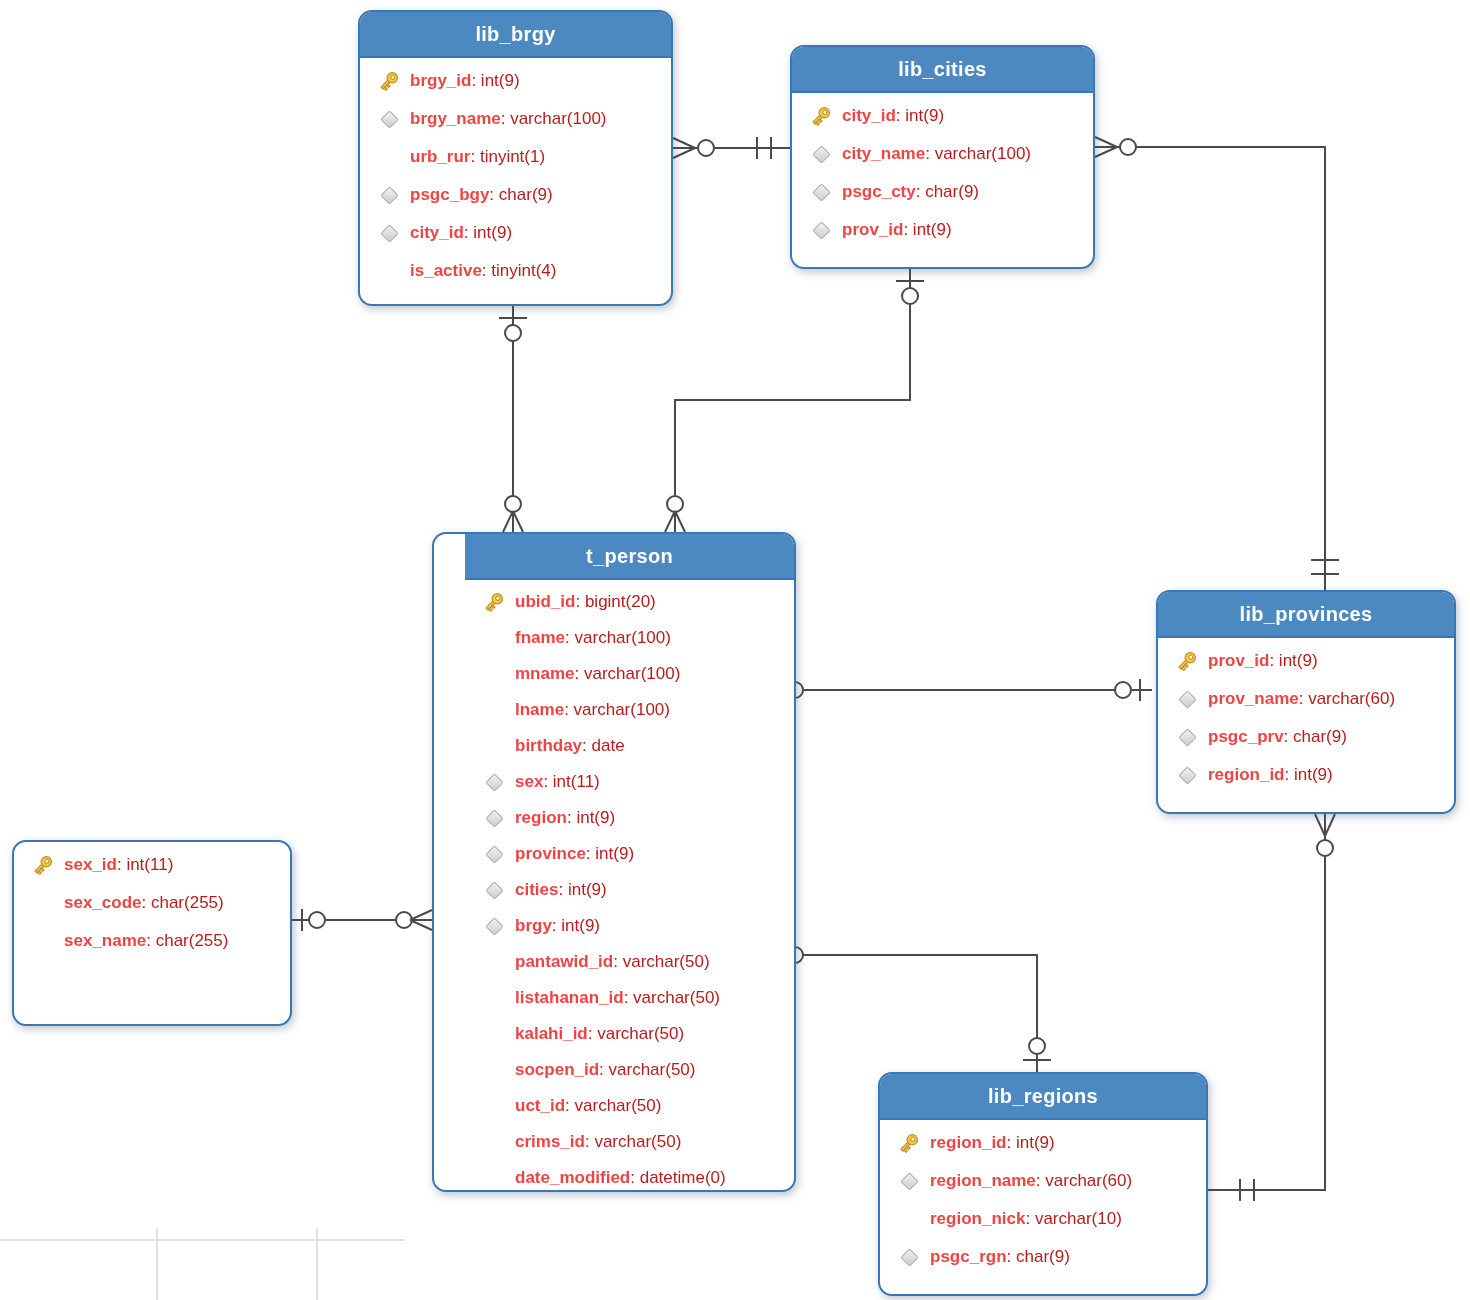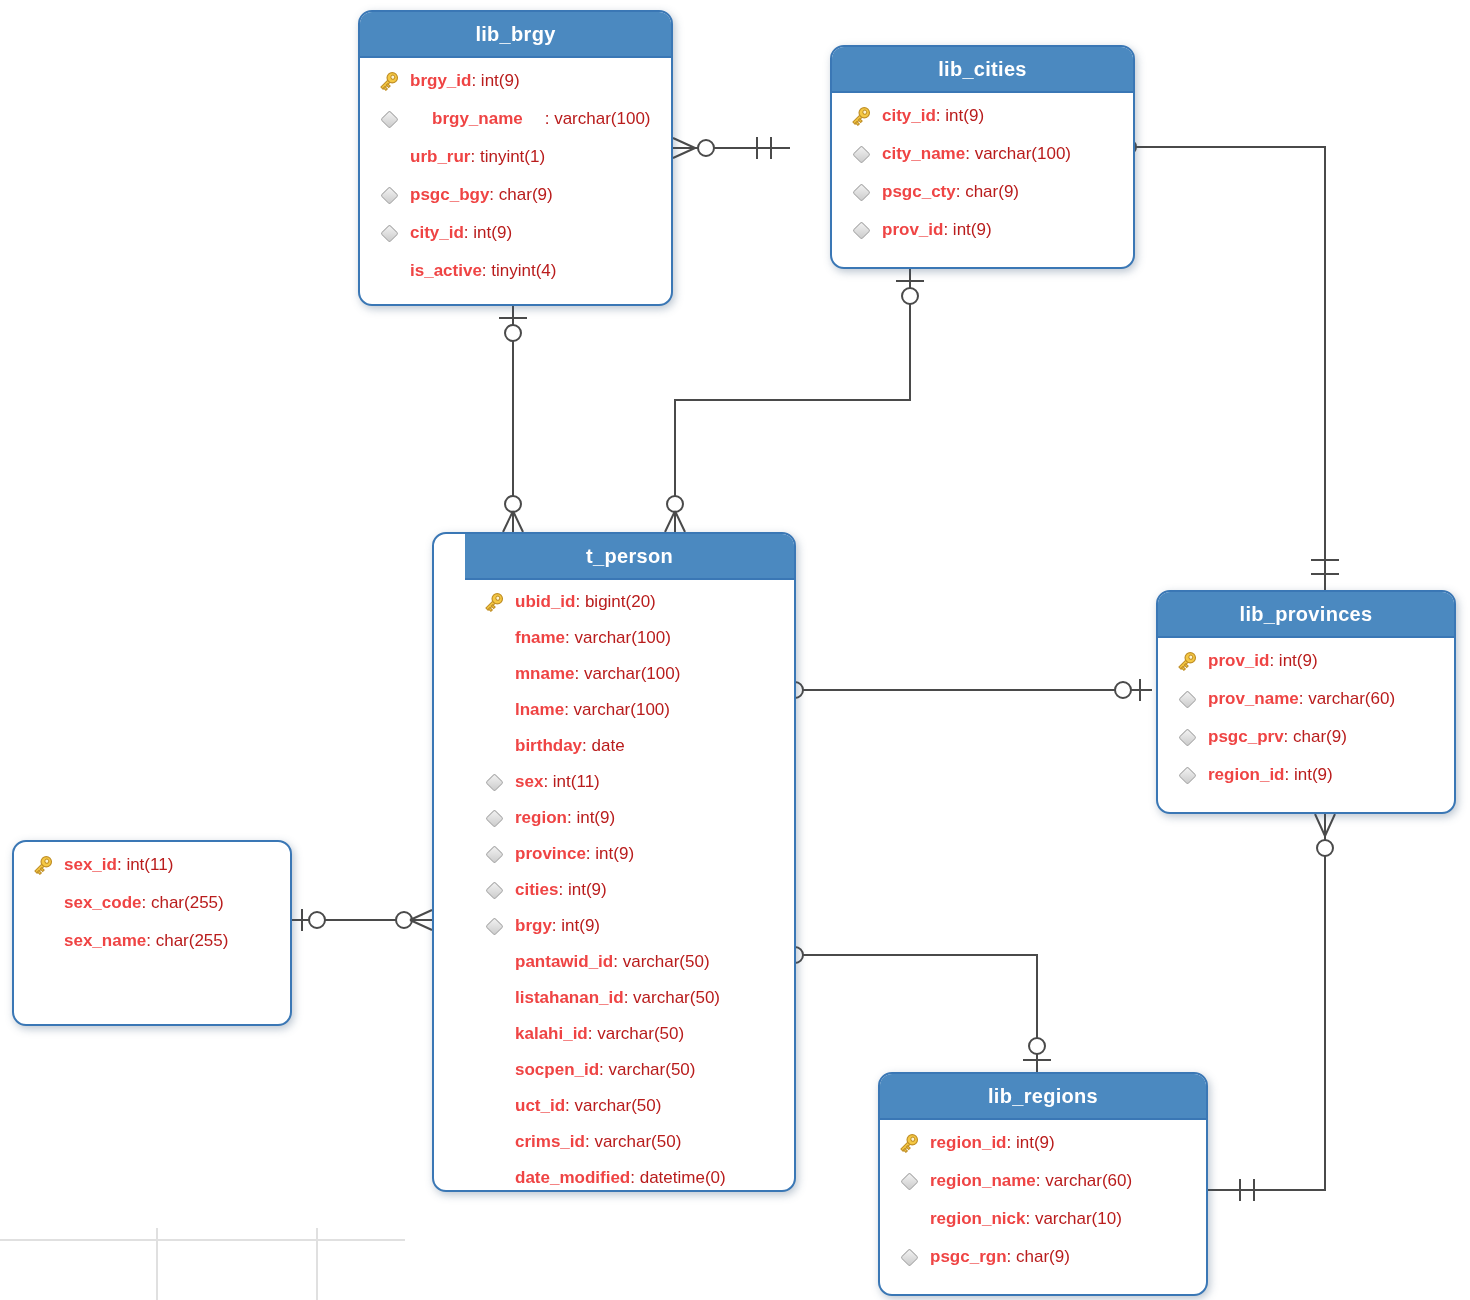--- a/index.html
+++ b/index.html
@@ -109,21 +109,21 @@
                   <rect x="3.2" y="13" width="2" height="3.4" fill="#f5c843" stroke="#c08f27" stroke-width="1.1"></rect>
                   <rect x="7.2" y="13" width="2" height="3.4" fill="#f5c843" stroke="#c08f27" stroke-width="1.1"></rect>
                   <circle cx="16.6" cy="12" r="5.2" fill="#f5c843" stroke="#c08f27" stroke-width="1.2"></circle>
                   <circle cx="17.4" cy="12" r="2" fill="#fdf3d1" stroke="#c08f27" stroke-width="1"></circle>
                 </g>
               </svg>
             </span>
             <span class="fname">brgy_id</span>
             <span class="ftype">int(9)</span>
           </div>
-          <div class="field-row" style="height: 38px; gap: 22px;">
+          <div class="field-row" style="height: 38px;">
             <span class="icon-cell">
               <span class="diamond"></span>
             </span>
             <span class="fname">brgy_name</span>
             <span class="ftype">varchar(100)</span>
           </div>
           <div class="field-row" style="height: 38px;">
             <span class="icon-cell"></span>
             <span class="fname">urb_rur</span>
             <span class="ftype">tinyint(1)</span>
@@ -142,21 +142,21 @@
             <span class="fname">city_id</span>
             <span class="ftype">int(9)</span>
           </div>
           <div class="field-row" style="height: 38px;">
             <span class="icon-cell"></span>
             <span class="fname">is_active</span>
             <span class="ftype">tinyint(4)</span>
           </div>
         </div>
       </div>
-      <div class="table" style="left: 830px; top: 45px; width: 305px; height: 224px;">
+      <div class="table" style="left: 790px; top: 45px; width: 305px; height: 224px;">
         <div class="table-header">lib_cities</div>
         <div class="table-body">
           <div class="field-row" style="height: 38px;">
             <span class="icon-cell">
               <svg width="24" height="24" viewBox="0 0 24 24">
                 <g transform="rotate(-45 12 12)">
                   <rect x="2" y="10.6" width="12" height="3" fill="#f5c843" stroke="#c08f27" stroke-width="1.1"></rect>
                   <rect x="3.2" y="13" width="2" height="3.4" fill="#f5c843" stroke="#c08f27" stroke-width="1.1"></rect>
                   <rect x="7.2" y="13" width="2" height="3.4" fill="#f5c843" stroke="#c08f27" stroke-width="1.1"></rect>
                   <circle cx="16.6" cy="12" r="5.2" fill="#f5c843" stroke="#c08f27" stroke-width="1.2"></circle>

